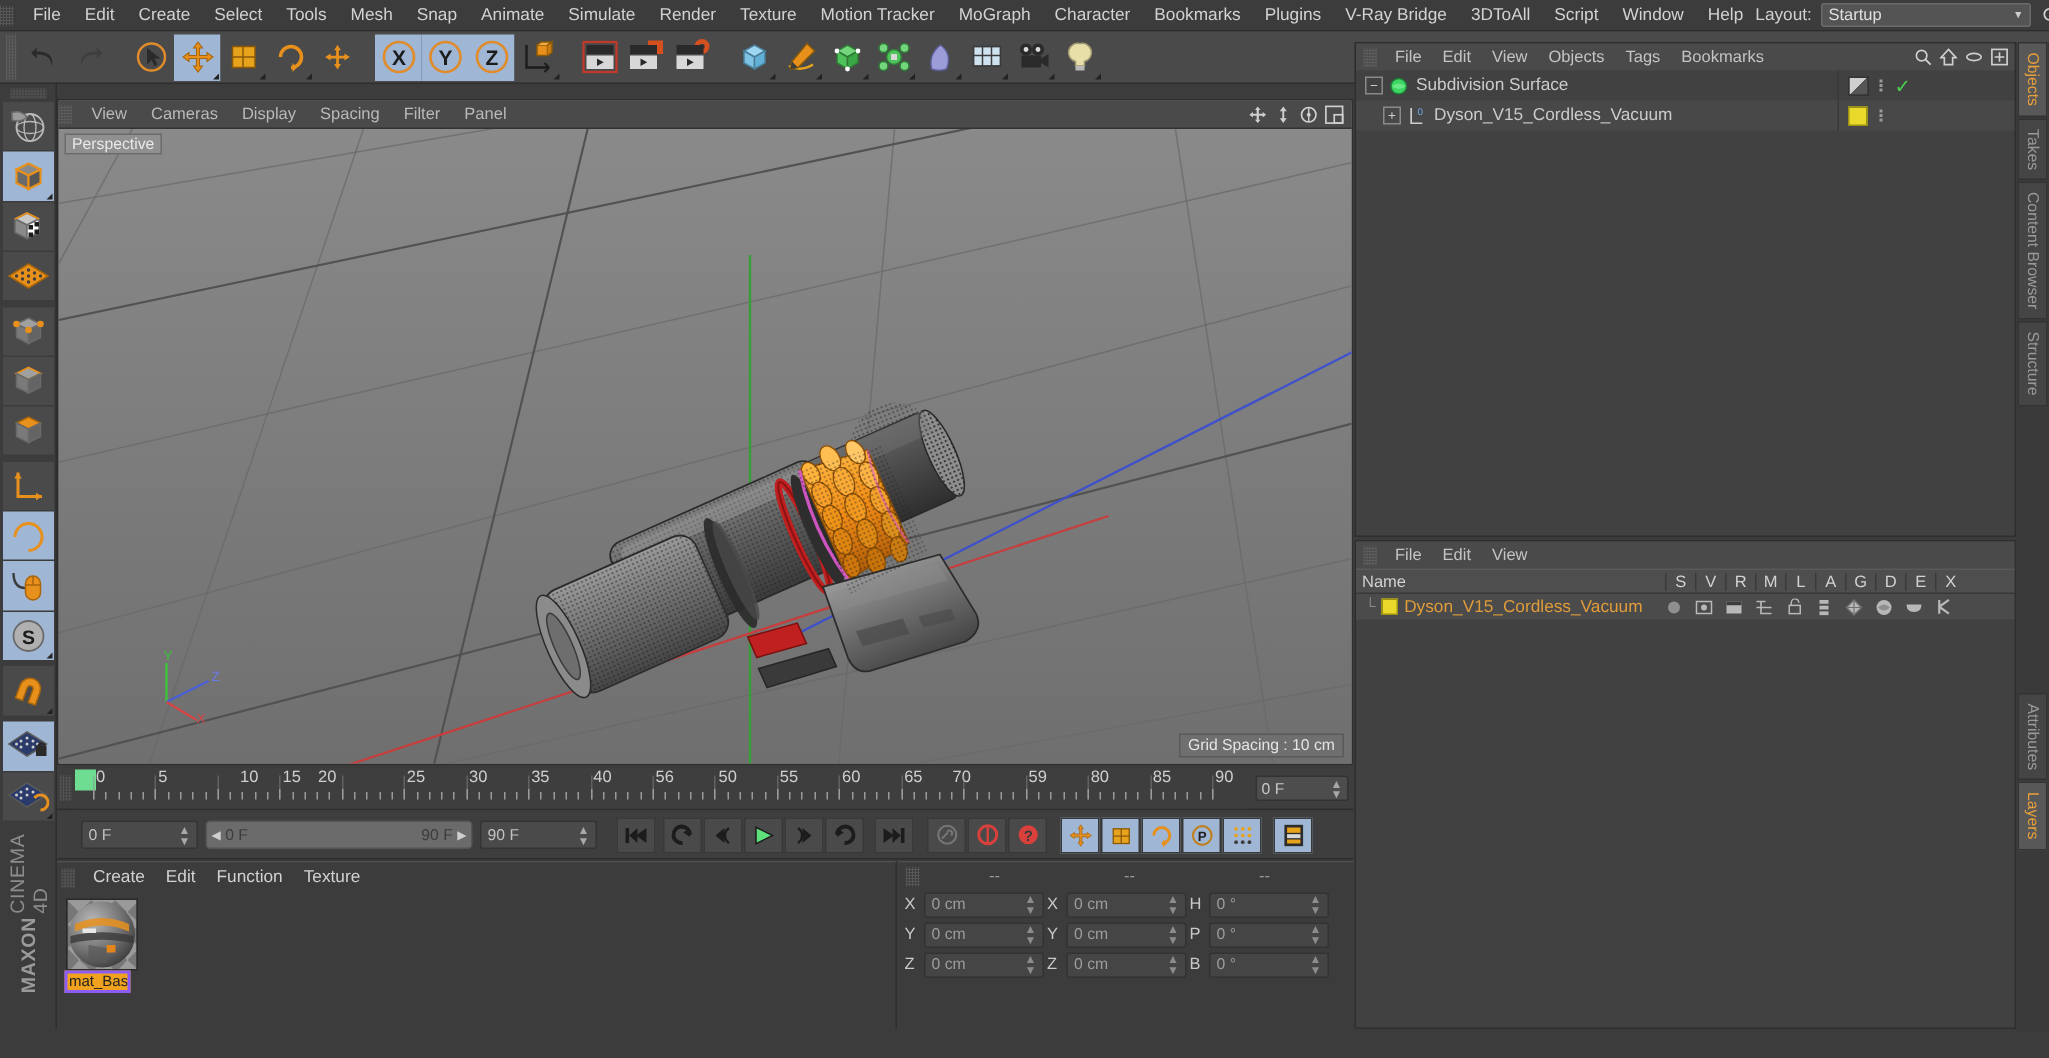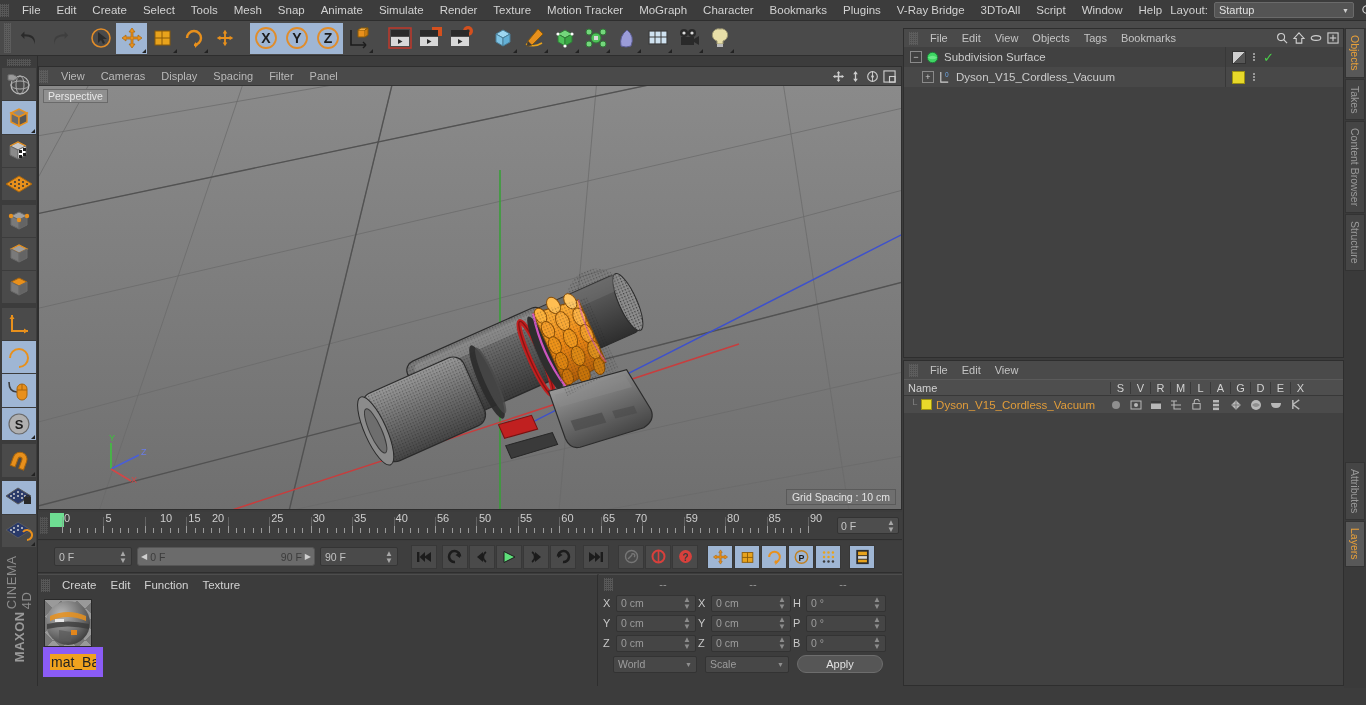--- a/index.html
+++ b/index.html
@@ -183,23 +183,23 @@
     background:#3c3c3c; border-right:1px solid #2e2e2e; border-top:1px solid #4d4d4d;
   }
   .mat-swatch{
     position:absolute; left:6px; top:24px; width:48px; height:48px;
     background:
       conic-gradient(from 45deg,#777 0 25%,#9a9a9a 0 50%,#777 0 75%,#9a9a9a 0 100%);
     background-size:16px 16px;
     border:1px solid #2a2a2a;
   }
   .mat-name{
-    position:absolute; left:5px; top:72px; width:60px; text-align:center;
-    background:#f0a21e; color:#222; font-size:14px; padding:0 1px;
-    white-space:nowrap; overflow:hidden; border:7px solid #8b5cf6;
+    position:absolute; left:5px; top:72px; width:44px; text-align:center;
+    background:#f0a21e; color:#222; font-size:10px; padding:0 1px;
+    white-space:nowrap; overflow:hidden; border:2px solid #8b5cf6;
   }
 
   
   .coords{
     position:absolute; left:599px; top:574px; width:303px; height:112px;
     background:#3c3c3c; border-top:1px solid #4d4d4d;
   }
   .coords-head{ display:flex; align-items:center; height:18px; padding-left:2px; color:#9b9b9b; }
   .coords-head .dash{ width:90px; text-align:center; font-size:11px; color:#999; }
   .coord-row{ display:flex; align-items:center; height:20px; padding-left:4px; gap:2px; }
@@ -1233,31 +1233,20 @@
         <span>0 cm</span>
         <span class="spin">▲<br>▼</span>
       </div>
       <span class="coord-lbl">B</span>
       <div class="coord-inp">
         <span>0 °</span>
         <span class="spin">▲<br>▼</span>
       </div>
     </div>
 
-    <div class="coord-foot">
-      <div class="dropdown">
-        <span>World</span>
-        <span class="arrow">▼</span>
-      </div>
-      <div class="dropdown">
-        <span>Scale</span>
-        <span class="arrow">▼</span>
-      </div>
-      <div class="apply-btn">Apply</div>
-    </div>
   </div>
 
   <div class="objmgr">
     <div class="pan-menu">
       <div class="grip" style="margin-left:3px"></div>
       <div class="menuitem">File</div>
       <div class="menuitem">Edit</div>
       <div class="menuitem">View</div>
       <div class="menuitem">Objects</div>
       <div class="menuitem">Tags</div>

